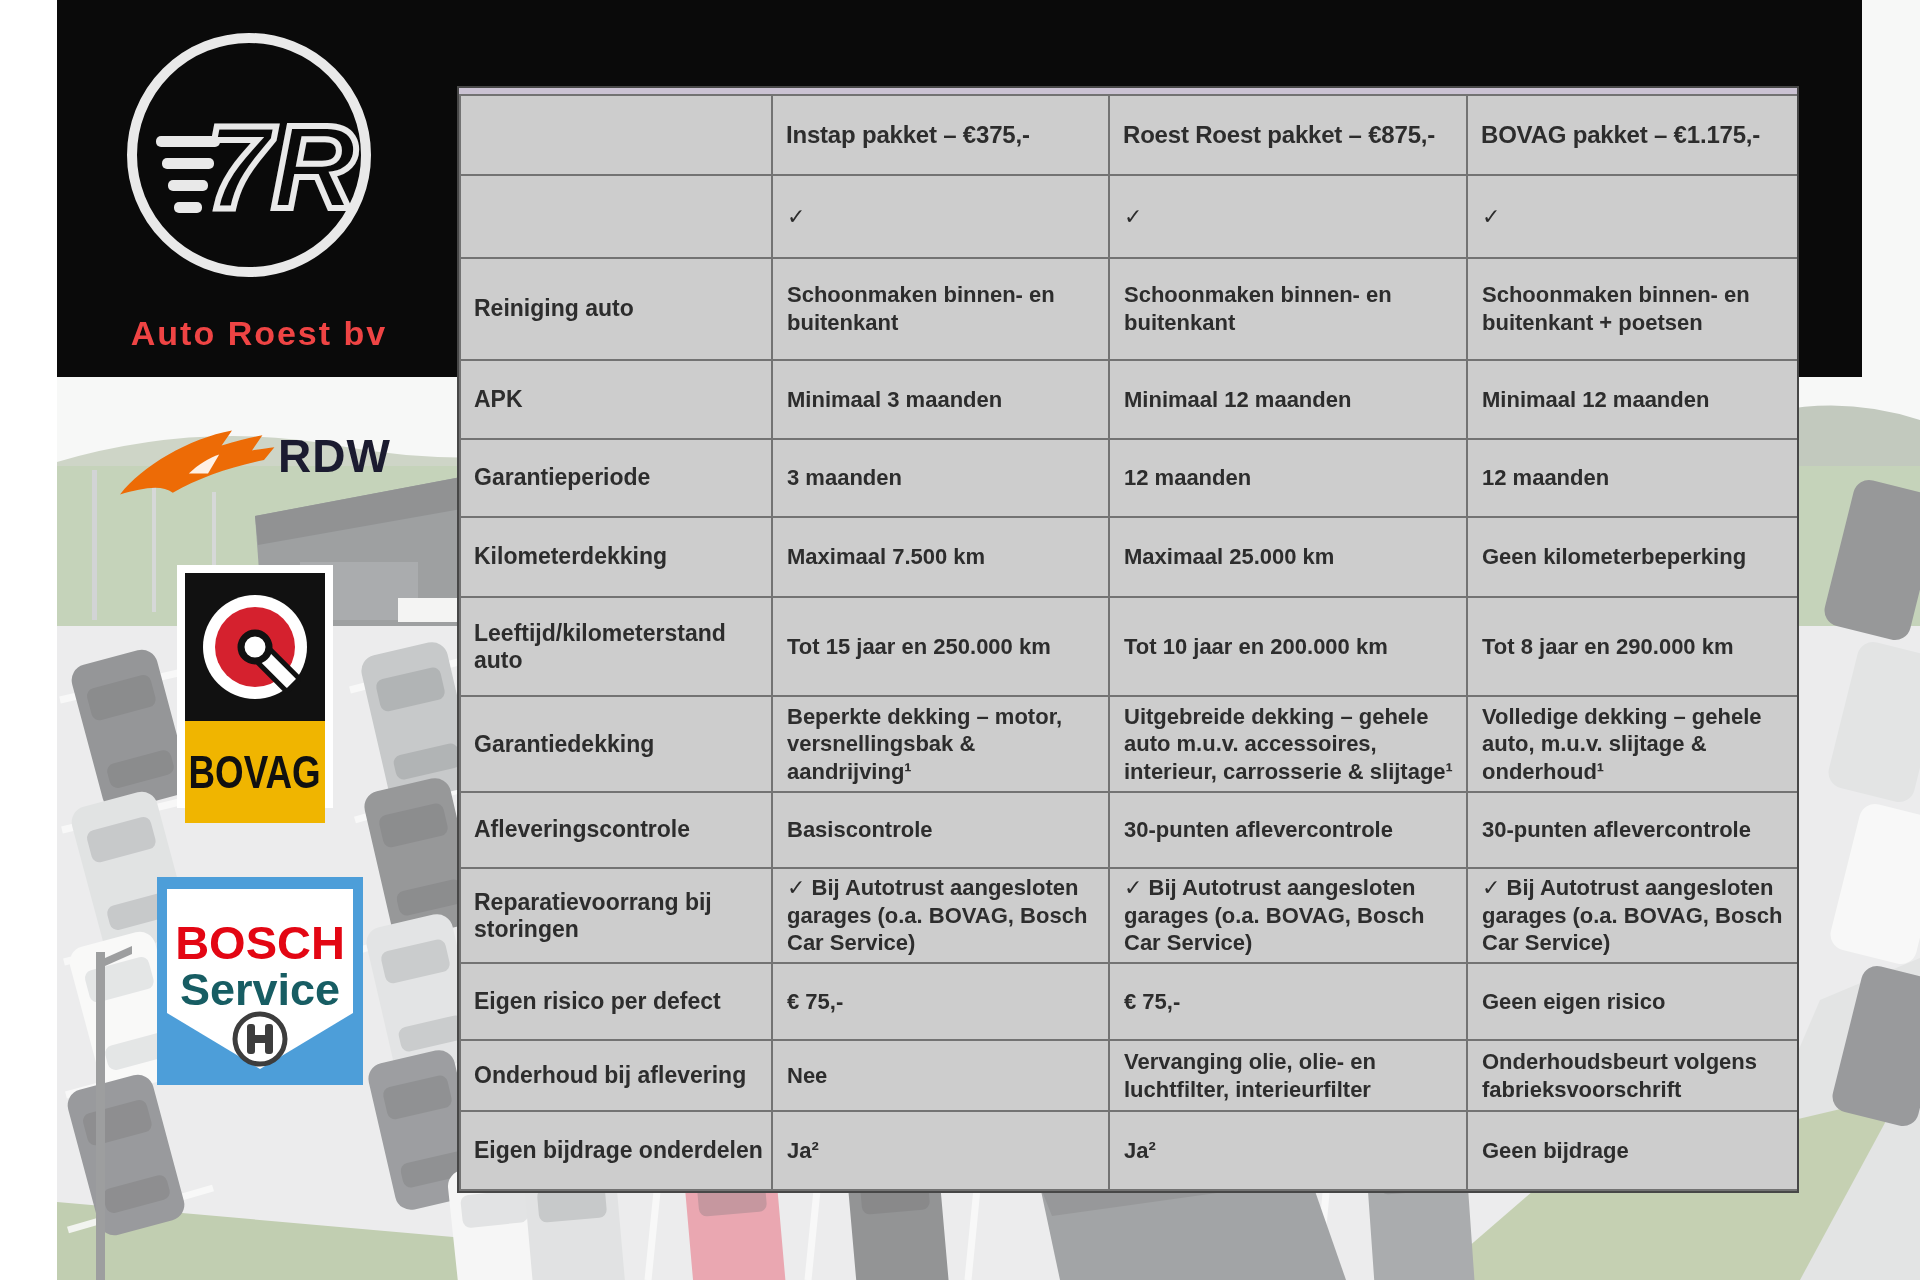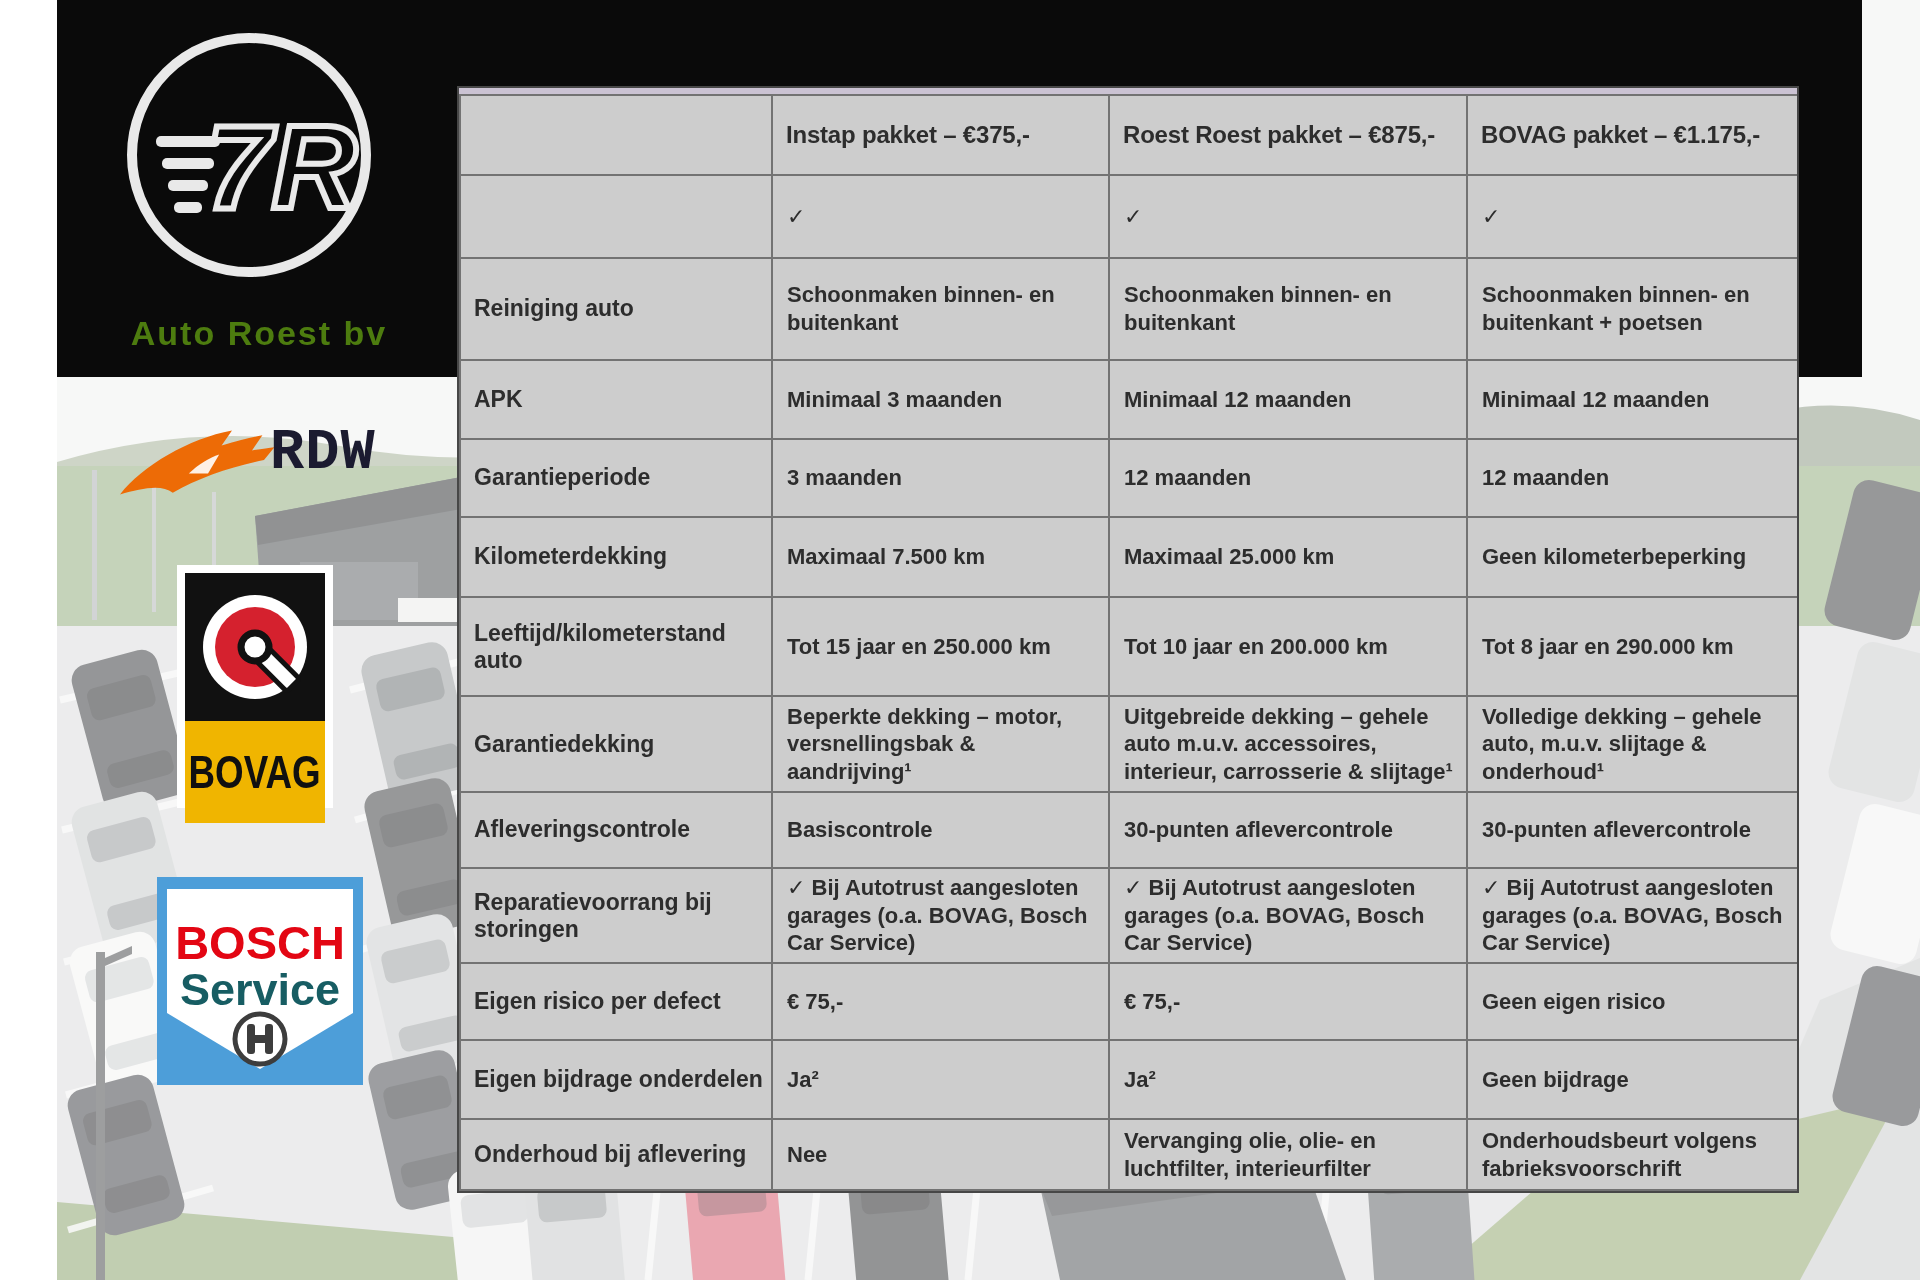--- a/index.html
+++ b/index.html
@@ -10,29 +10,29 @@
   
   .photo{position:absolute;left:0;top:0;width:1920px;height:1280px;}
   
   .brand-panel{
     position:absolute;left:57px;top:0;width:1805px;height:377px;
     background:var(--panel-black,#0a0a0a);
   }
   .brand-logo{position:absolute;left:61px;top:24px;width:262px;height:262px;}
   .brand-name{
     position:absolute;left:52px;top:314px;width:300px;text-align:center;
-    color:#4d7c0f;font-size:34px;font-weight:bold;letter-spacing:2px;white-space:nowrap;
+    color:#ef4444;font-size:34px;font-weight:bold;letter-spacing:2px;white-space:nowrap;
   }
   
   .rdw{position:absolute;left:112px;top:416px;width:290px;height:100px;}
   .rdw-swoosh{position:absolute;left:0;top:4px;width:168px;height:88px;}
   .rdw-text{
-    position:absolute;left:158px;top:425px;margin:0;line-height:1;
-    font-family:Liberation Mono, monospace;font-weight:bold;
-    font-size:57px;color:#1b1b30;letter-spacing:1px;
+    position:absolute;left:158px;top:425px;margin:8px;line-height:1;
+    font-family:Liberation Sans, sans-serif;font-weight:bold;
+    font-size:46px;color:#1b1b30;letter-spacing:1px;
   }
   .rdw .rdw-text{top:9px;left:158px;}
   
   .bovag{
     position:absolute;left:177px;top:565px;width:156px;height:243px;
     background:#ffffff;box-sizing:border-box;padding:8px;
   }
   .bovag-top{width:100%;height:148px;display:block;}
   .bovag-band{
     width:100%;height:102px;background:var(--bovag-yellow,#F0B500);
@@ -312,29 +312,29 @@
             <td>✓ Bij Autotrust aangesloten garages (o.a. BOVAG, Bosch Car Service)</td>
             <td>✓ Bij Autotrust aangesloten garages (o.a. BOVAG, Bosch Car Service)</td>
             <td>✓ Bij Autotrust aangesloten garages (o.a. BOVAG, Bosch Car Service)</td>
           </tr>
           <tr style="height: 74px;">
             <th class="row-label">Eigen risico per defect</th>
             <td>€ 75,-</td>
             <td>€ 75,-</td>
             <td>Geen eigen risico</td>
           </tr>
+          <tr style="height: 68px;">
+            <th class="row-label">Onderhoud bij aflevering</th>
+            <td>Nee</td>
+            <td>Vervanging olie, olie- en luchtfilter, interieurfilter</td>
+            <td>Onderhoudsbeurt volgens fabrieksvoorschrift</td>
+          </tr>
           <tr style="height: 76px;">
             <th class="row-label">Eigen bijdrage onderdelen</th>
             <td>Ja²</td>
             <td>Ja²</td>
             <td>Geen bijdrage</td>
           </tr>
-          <tr style="height: 68px;">
-            <th class="row-label">Onderhoud bij aflevering</th>
-            <td>Nee</td>
-            <td>Vervanging olie, olie- en luchtfilter, interieurfilter</td>
-            <td>Onderhoudsbeurt volgens fabrieksvoorschrift</td>
-          </tr>
         </tbody>
       </table>
   </div>
 
 </div>
 
 </body></html>

